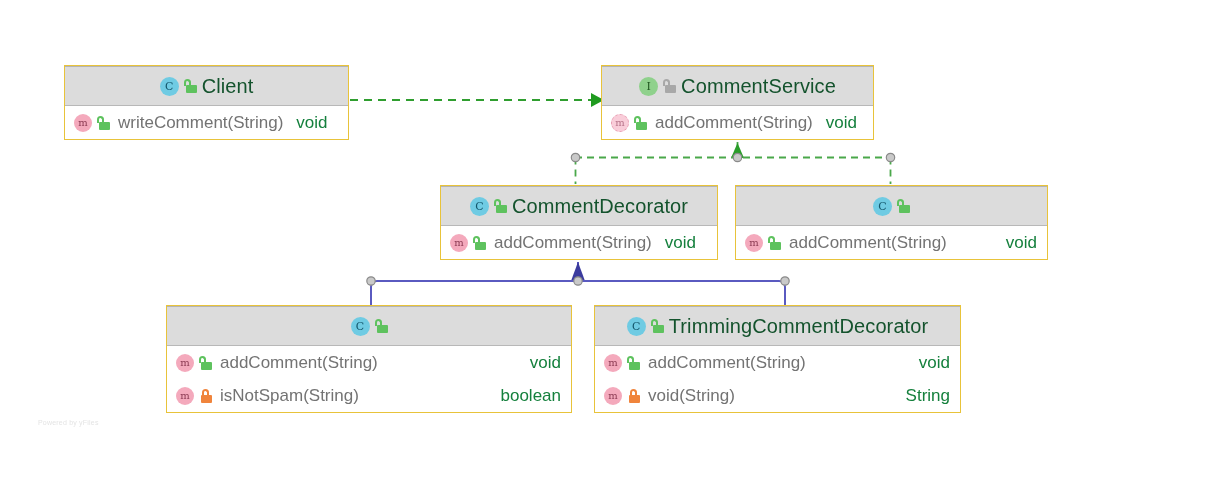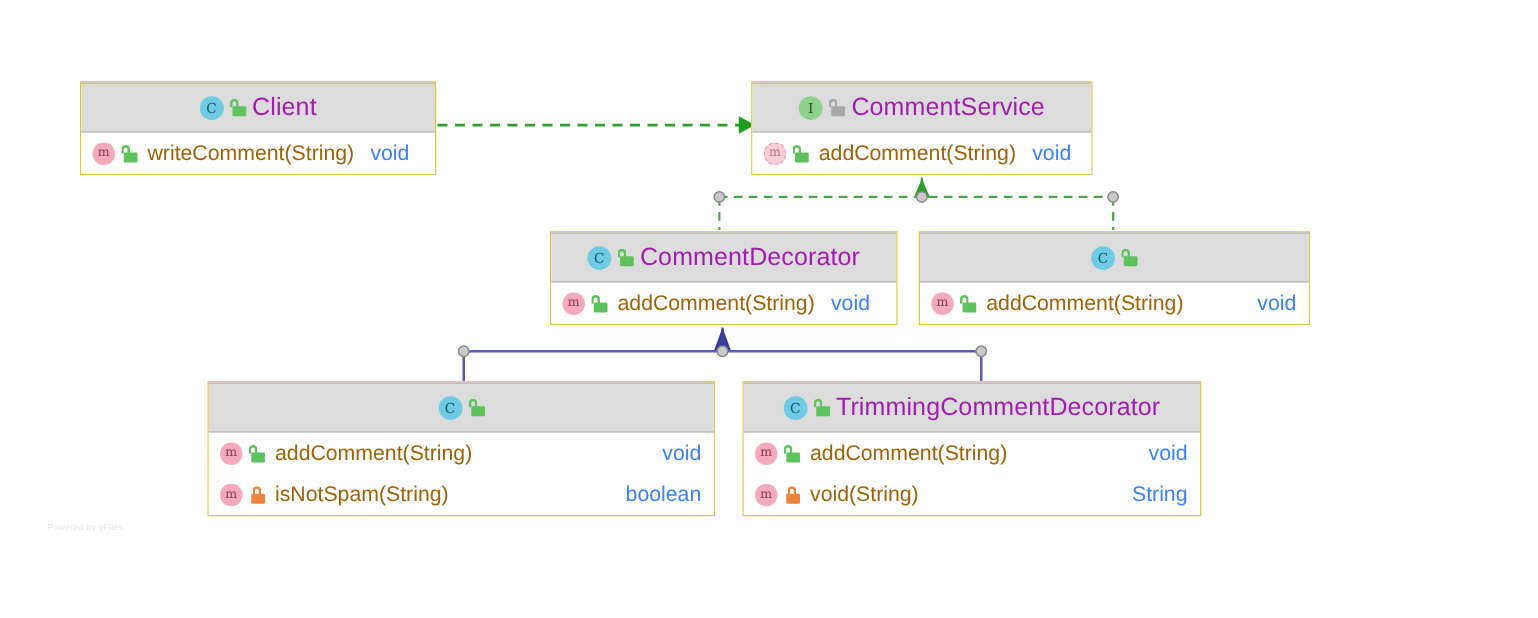--- a/index.html
+++ b/index.html
@@ -50,45 +50,45 @@
     height: 40px;
     display: flex;
     align-items: center;
     justify-content: center;
     gap: 5px;
     padding: 0 10px;
     position: relative;
   }
   .uml-header-title {
     font-size: 20px;
-    color: #a21caf;
+    color: #14532d;
     letter-spacing: 0.1px;
     white-space: nowrap;
   }
   .uml-section {
     box-sizing: border-box;
     background: #ffffff;
   }
   .uml-row {
     box-sizing: border-box;
     height: 33px;
     display: flex;
     align-items: center;
     padding: 0 10px 0 9px;
     gap: 5px;
     white-space: nowrap;
   }
   .uml-row .mname {
     font-size: 17px;
-    color: #a16207;
+    color: #737373;
     margin-left: 3px;
   }
   .uml-row .mtype {
     font-size: 17px;
-    color: #3b82f6;
+    color: #15803d;
   }
   .uml-row.spread .mtype {
     margin-left: auto;
   }
   .uml-row.inline .mtype {
     margin-left: 8px;
   }
 
   
   .ic {

